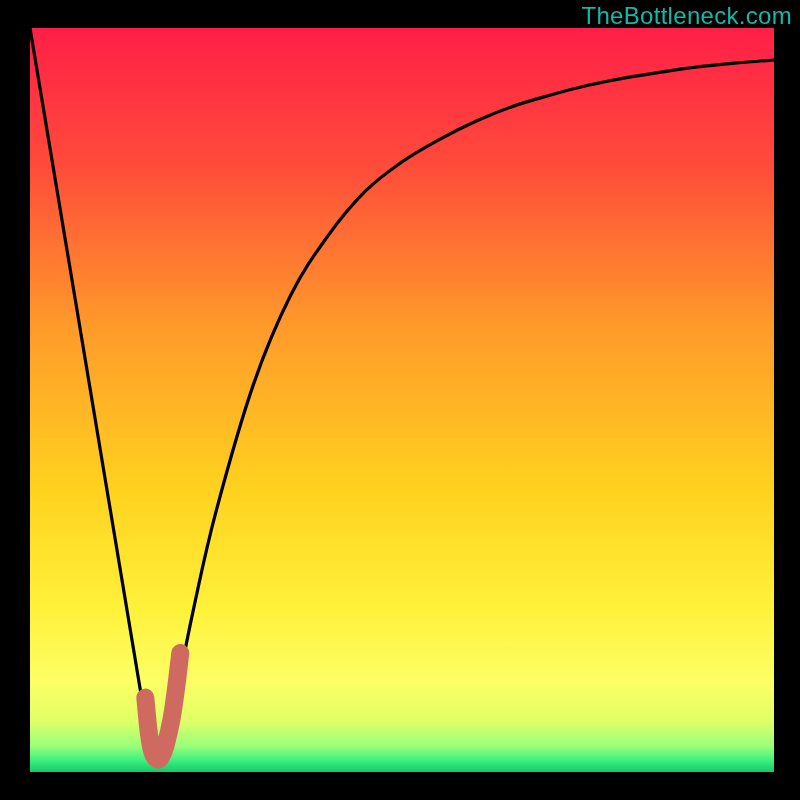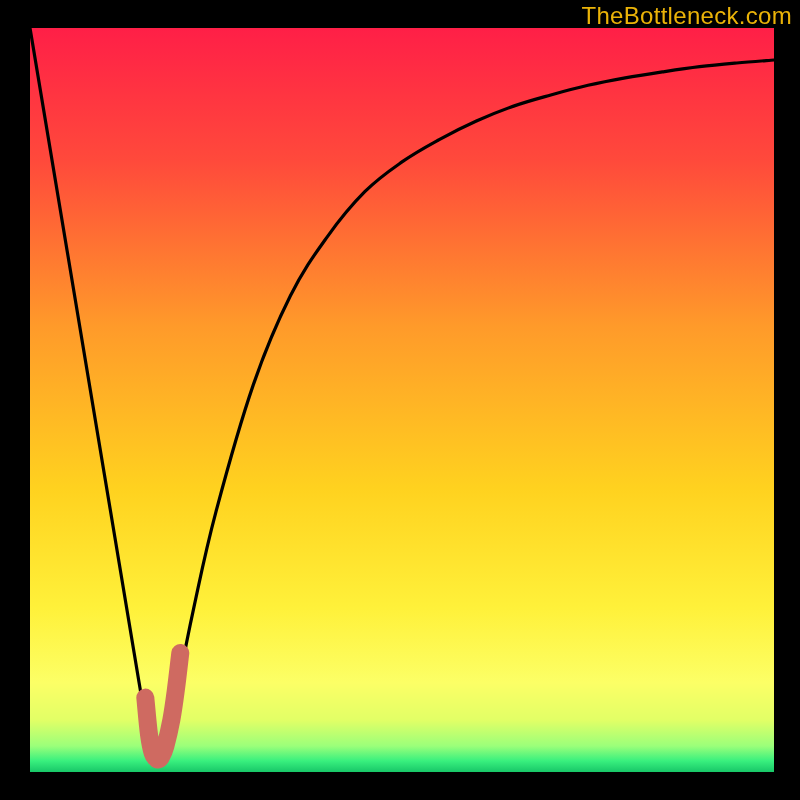--- a/index.html
+++ b/index.html
@@ -18,21 +18,21 @@
   }
   svg {
     position: absolute;
     top: 0;
     left: 0;
   }
   .watermark {
     position: absolute;
     top: 2px;
     right: 8px;
-    color: #eab308;
+    color: #14b8a6;
     font-size: 24px;
     font-weight: 400;
     letter-spacing: 0.3px;
   }
 </style>
 </head>
 <body>
 
 <div id="stage">
   <svg id="chart-svg" width="800" height="800" viewBox="0 0 800 800">

